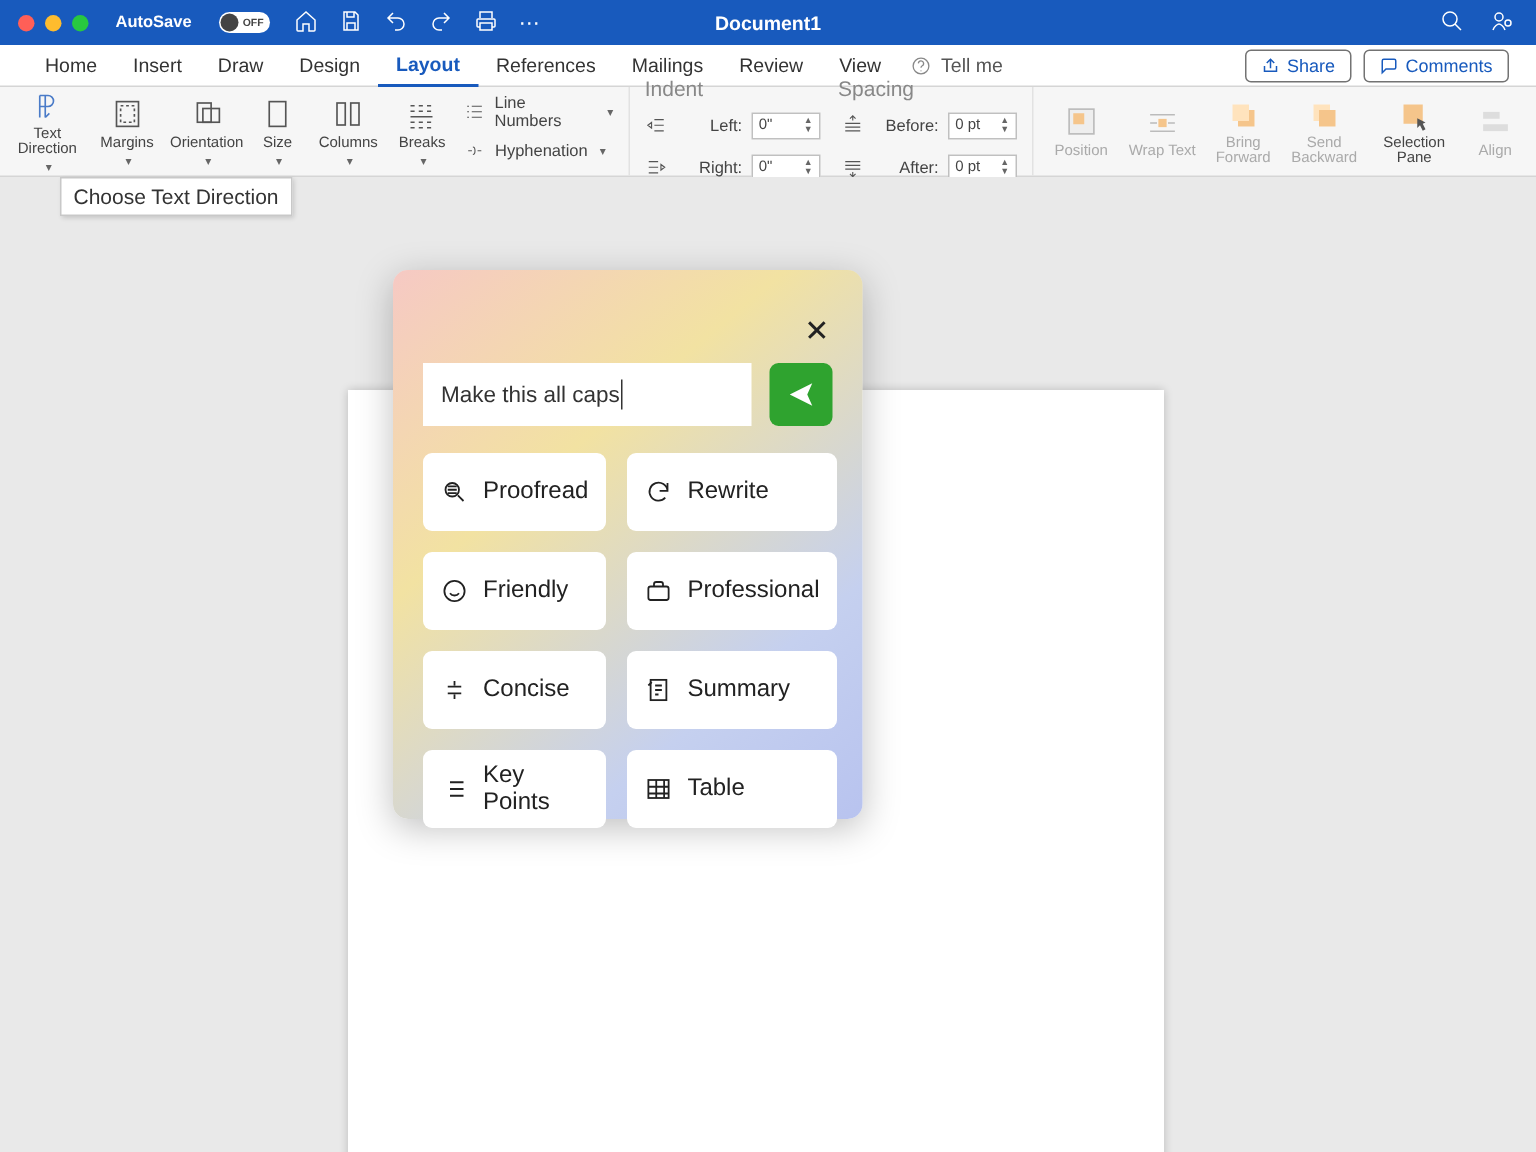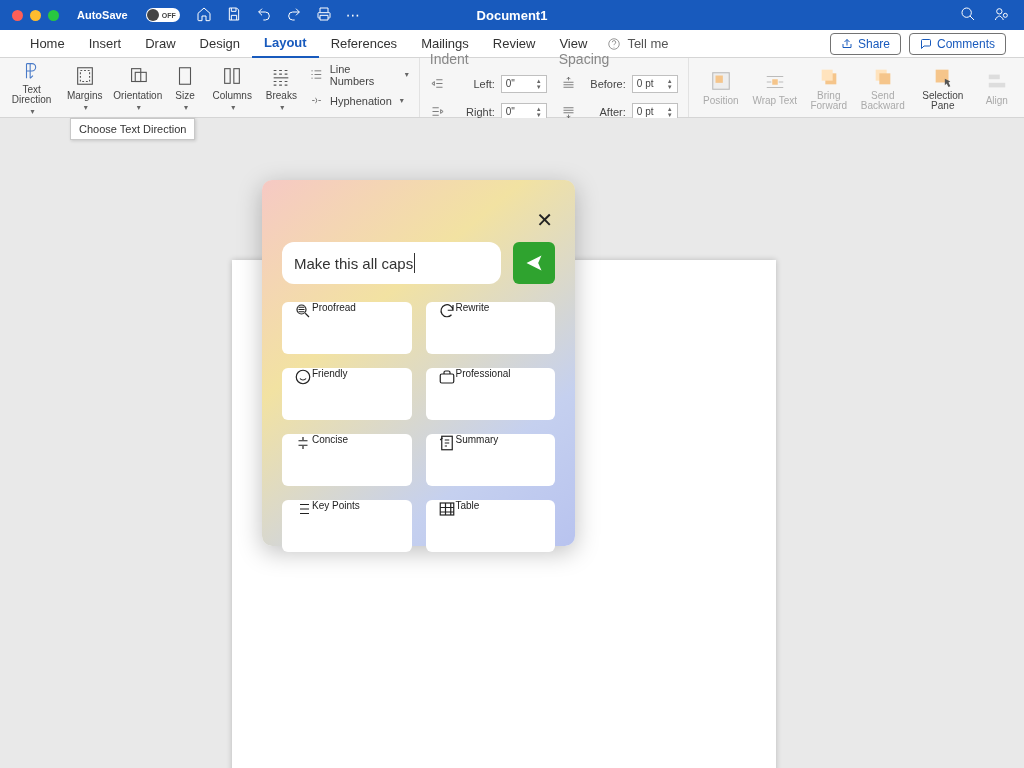--- a/index.html
+++ b/index.html
@@ -38,38 +38,38 @@
   .big-btn.disabled .ico svg { stroke:#bbb; fill:#eee; }
   .mini-row { display:flex; align-items:center; gap:6px; height:26px; font-size:11px; color:#444; }
   .mini-row svg { width:15px; height:15px; stroke:#555; fill:none; stroke-width:1.2; }
   .ribbon-col { display:flex; flex-direction:column; justify-content:center; padding:0 4px; gap:0; }
   .grp-title { font-size:14px; color:#888; margin-bottom:2px; }
   .num-input { width:46px; height:18px; border:1px solid #c0c0c0; background:#fff; font-size:10px; padding:0 4px; display:flex; align-items:center; justify-content:space-between; }
   .spin { display:flex; flex-direction:column; font-size:6px; color:#666; line-height:6px; }
   .label-s { width:44px; display:inline-block; text-align:right; }
 
   
-  .tooltip { position:absolute; left:70px; top:118px; background:#fff; border:1px solid #c8c8c8; padding:4px 8px; font-size:11px; color:#333; box-shadow:1px 1px 3px rgba(0,0,0,0.15); z-index:5; }
+  .tooltip { position:absolute; left:40px; top:118px; background:#fff; border:1px solid #c8c8c8; padding:4px 8px; font-size:14px; color:#333; box-shadow:1px 1px 3px rgba(0,0,0,0.15); z-index:5; }
 
   
   .doc-area { position:absolute; left:0; right:0; top:118px; bottom:0; background:#e9e9e9; }
   .page { position:absolute; left:232px; top:142px; width:544px; height:700px; background:#fff; box-shadow:0 0 6px rgba(0,0,0,0.2); }
 
   
   .ai-pop { position:absolute; left:262px; top:62px; width:313px; height:366px; border-radius:10px;
     background: linear-gradient(140deg, #f6c9c4 0%, #f2e2a2 35%, #c5d0ef 75%, #b8c3ef 100%);
     box-shadow: 0 6px 24px rgba(0,0,0,0.25); padding:20px; }
   .ai-close { position:absolute; right:22px; top:28px; font-size:20px; color:#222; cursor:pointer; font-weight:400; }
   .ai-input-row { display:flex; gap:12px; margin-top:42px; }
-  .ai-input { flex:1; height:42px; background:#fff; border-radius:12px; display:flex; align-items:center; padding:0 12px; font-size:15px; color:#333; }
+  .ai-input { flex:1; height:42px; background:#fff; border-radius:0; display:flex; align-items:center; padding:0 12px; font-size:15px; color:#333; }
   .ai-input .cursor { width:1px; height:20px; background:#333; margin-left:1px; }
   .ai-send { width:42px; height:42px; background:#2fa32f; border-radius:6px; display:flex; align-items:center; justify-content:center; }
   .ai-send svg { width:20px; height:20px; fill:#fff; }
   .ai-grid { display:grid; grid-template-columns:1fr 1fr; gap:14px 14px; margin-top:18px; }
-  .ai-card { height:52px; background:#fff; border-radius:6px; display:flex; padding:0 12px; font-size:10px; color:#222; }
+  .ai-card { height:52px; background:#fff; border-radius:6px; display:flex; align-items:center; gap:10px; padding:0 12px; font-size:16px; color:#222; }
   .ai-card svg { width:18px; height:18px; stroke:#222; fill:none; stroke-width:1.6; flex-shrink:0; }
   .caret { font-size:8px; color:#666; margin-left:2px; }
 </style>
 </head>
 <body>
 
 <div class="window">
 
   <div class="titlebar">
     <div class="traffic">

